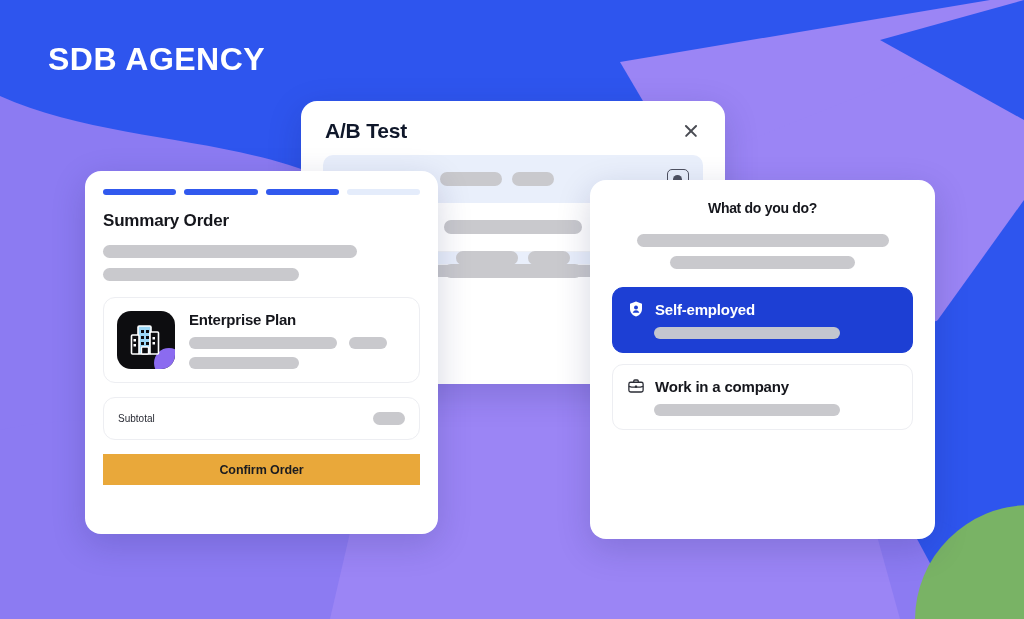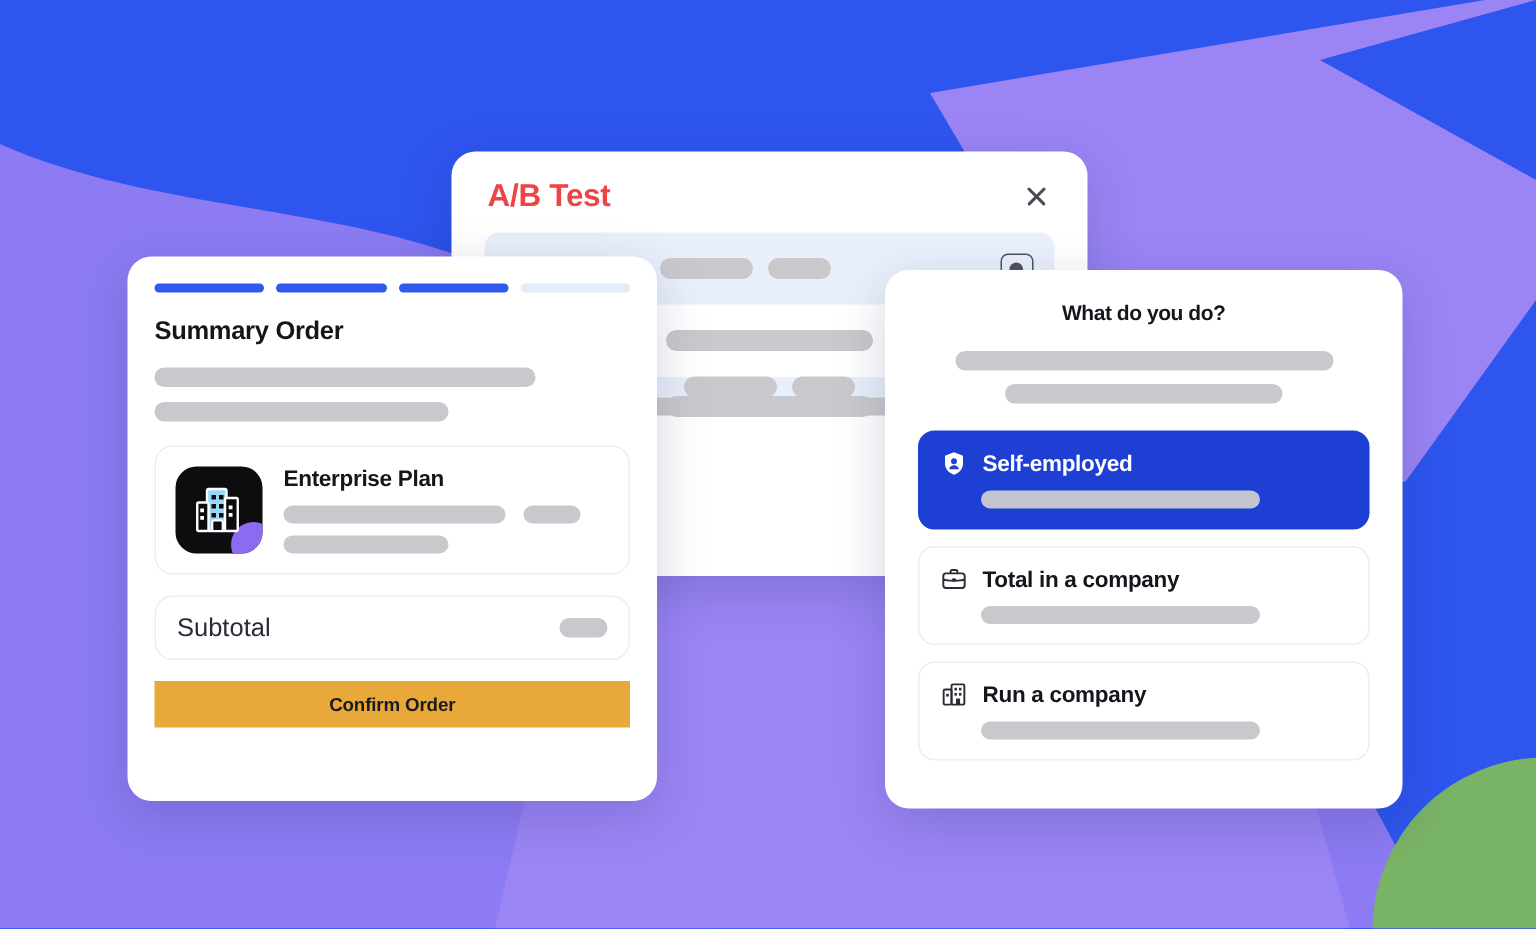--- a/index.html
+++ b/index.html
@@ -27,21 +27,21 @@
     position: absolute; background: #FFFFFF; border-radius: 16px;
     box-shadow: 0 10px 34px rgba(20, 30, 90, 0.18);
   }
 
   
   #ab-card { left: 301px; top: 101px; width: 424px; height: 283px; z-index: 1; }
   #ab-card .ab-head {
     display: flex; align-items: center; justify-content: space-between;
     padding: 18px 24px 12px 24px;
   }
-  .ab-title { font-size: 21px; font-weight: bold; color: #ef4444; letter-spacing: -0.2px; }
+  .ab-title { font-size: 21px; font-weight: bold; color: #0f172a; letter-spacing: -0.2px; }
   .ab-close {
     width: 20px; height: 20px; position: relative; cursor: pointer; opacity: .85;
   }
   .ab-close::before, .ab-close::after {
     content: ""; position: absolute; left: 2px; top: 9px; width: 16px; height: 1.7px;
     background: #2A2C35; border-radius: 2px;
   }
   .ab-close::before { transform: rotate(45deg); }
   .ab-close::after  { transform: rotate(-45deg); }
 
@@ -97,21 +97,21 @@
   .plan-l1 { width: 148px; }
   .plan-tag { width: 38px; }
   .plan-l2 { width: 110px; height: 12px; }
 
   .totals { border: 1px solid #EDEEF2; border-radius: 12px; margin-bottom: 14px; }
   .total-row {
     display: flex; align-items: center; justify-content: space-between;
     padding: 12px 14px; height: 41px;
   }
   .total-row + .total-row { border-top: 1px solid #EFF1F5; }
-  .total-label { font-size: 17px; color: #2A2C35; }
+  .total-label { font-size: 10px; color: #2A2C35; }
   .total-val { width: 32px; height: 13px; background: #C9C9CD; border-radius: 7px; }
 
   .confirm-btn {
     display: block; width: 100%; height: 31px; border: none; border-radius: 0;
     background: #E9A83A; color: #1A1B20; font-size: 12.5px; font-weight: bold;
     font-family: "Liberation Sans", sans-serif; cursor: pointer; letter-spacing: -0.1px;
   }
 
   
   #role-card { left: 590px; top: 180px; width: 345px; height: 359px; z-index: 4; padding: 20px 22px 22px 22px; }
@@ -153,20 +153,21 @@
 
       <path d="M1024,0 L1024,120 L880,40 Z" fill="#2E55EE"></path>
 
       <path d="M1024,330 L880,470 L960,619 L1024,619 Z" fill="#2E55EE"></path>
       <path d="M1024,200 L830,470 L1024,560 Z" fill="#2E55EE"></path>
 
       <circle cx="1030" cy="620" r="115" fill="#79B365"></circle>
     </svg>
   </div>
 
+  <div class="brand">SDB AGENCY</div>
 
   <div class="card" id="ab-card">
     <div class="ab-head">
       <div class="ab-title">A/B Test</div>
       <div class="ab-close"></div>
     </div>
     <div class="ab-list">
       <div class="ab-row tinted first">
         <div class="spacer"></div>
         <div class="pill ph-a"></div>
@@ -266,36 +267,20 @@
     </div>
 
     <div class="opt">
       <div class="opt-head">
         <svg class="opt-ico" viewBox="0 0 24 24">
           <rect x="2.5" y="7" width="19" height="13" rx="2.4" fill="none" stroke="#2A2C35" stroke-width="1.7"></rect>
           <path d="M9 7 V5.4 C9 4.6 9.6 4 10.4 4 H13.6 C14.4 4 15 4.6 15 5.4 V7" fill="none" stroke="#2A2C35" stroke-width="1.7"></path>
           <path d="M2.5 12.4 C6 14 18 14 21.5 12.4" fill="none" stroke="#2A2C35" stroke-width="1.7"></path>
           <rect x="10.4" y="11.4" width="3.2" height="2.8" rx="0.8" fill="#2A2C35"></rect>
         </svg>
-        <div class="opt-label">Total in a company</div>
+        <div class="opt-label">Work in a company</div>
       </div>
       <div class="opt-sub"></div>
     </div>
 
-    <div class="opt">
-      <div class="opt-head">
-        <svg class="opt-ico" viewBox="0 0 24 24">
-          <rect x="2.8" y="7.5" width="7" height="13.5" rx="1.2" fill="none" stroke="#2A2C35" stroke-width="1.7"></rect>
-          <rect x="9.8" y="3" width="11.4" height="18" rx="1.2" fill="none" stroke="#2A2C35" stroke-width="1.7"></rect>
-          <rect x="12.4" y="6" width="2.2" height="2.4" fill="#2A2C35"></rect>
-          <rect x="16.4" y="6" width="2.2" height="2.4" fill="#2A2C35"></rect>
-          <rect x="12.4" y="10.6" width="2.2" height="2.4" fill="#2A2C35"></rect>
-          <rect x="16.4" y="10.6" width="2.2" height="2.4" fill="#2A2C35"></rect>
-          <rect x="13.8" y="15.6" width="3.6" height="5.4" fill="#2A2C35"></rect>
-          <rect x="5" y="11.4" width="2.4" height="2.4" fill="#2A2C35"></rect>
-        </svg>
-        <div class="opt-label">Run a company</div>
-      </div>
-      <div class="opt-sub"></div>
-    </div>
   </div>
 
 </div>
 
 </body></html>

